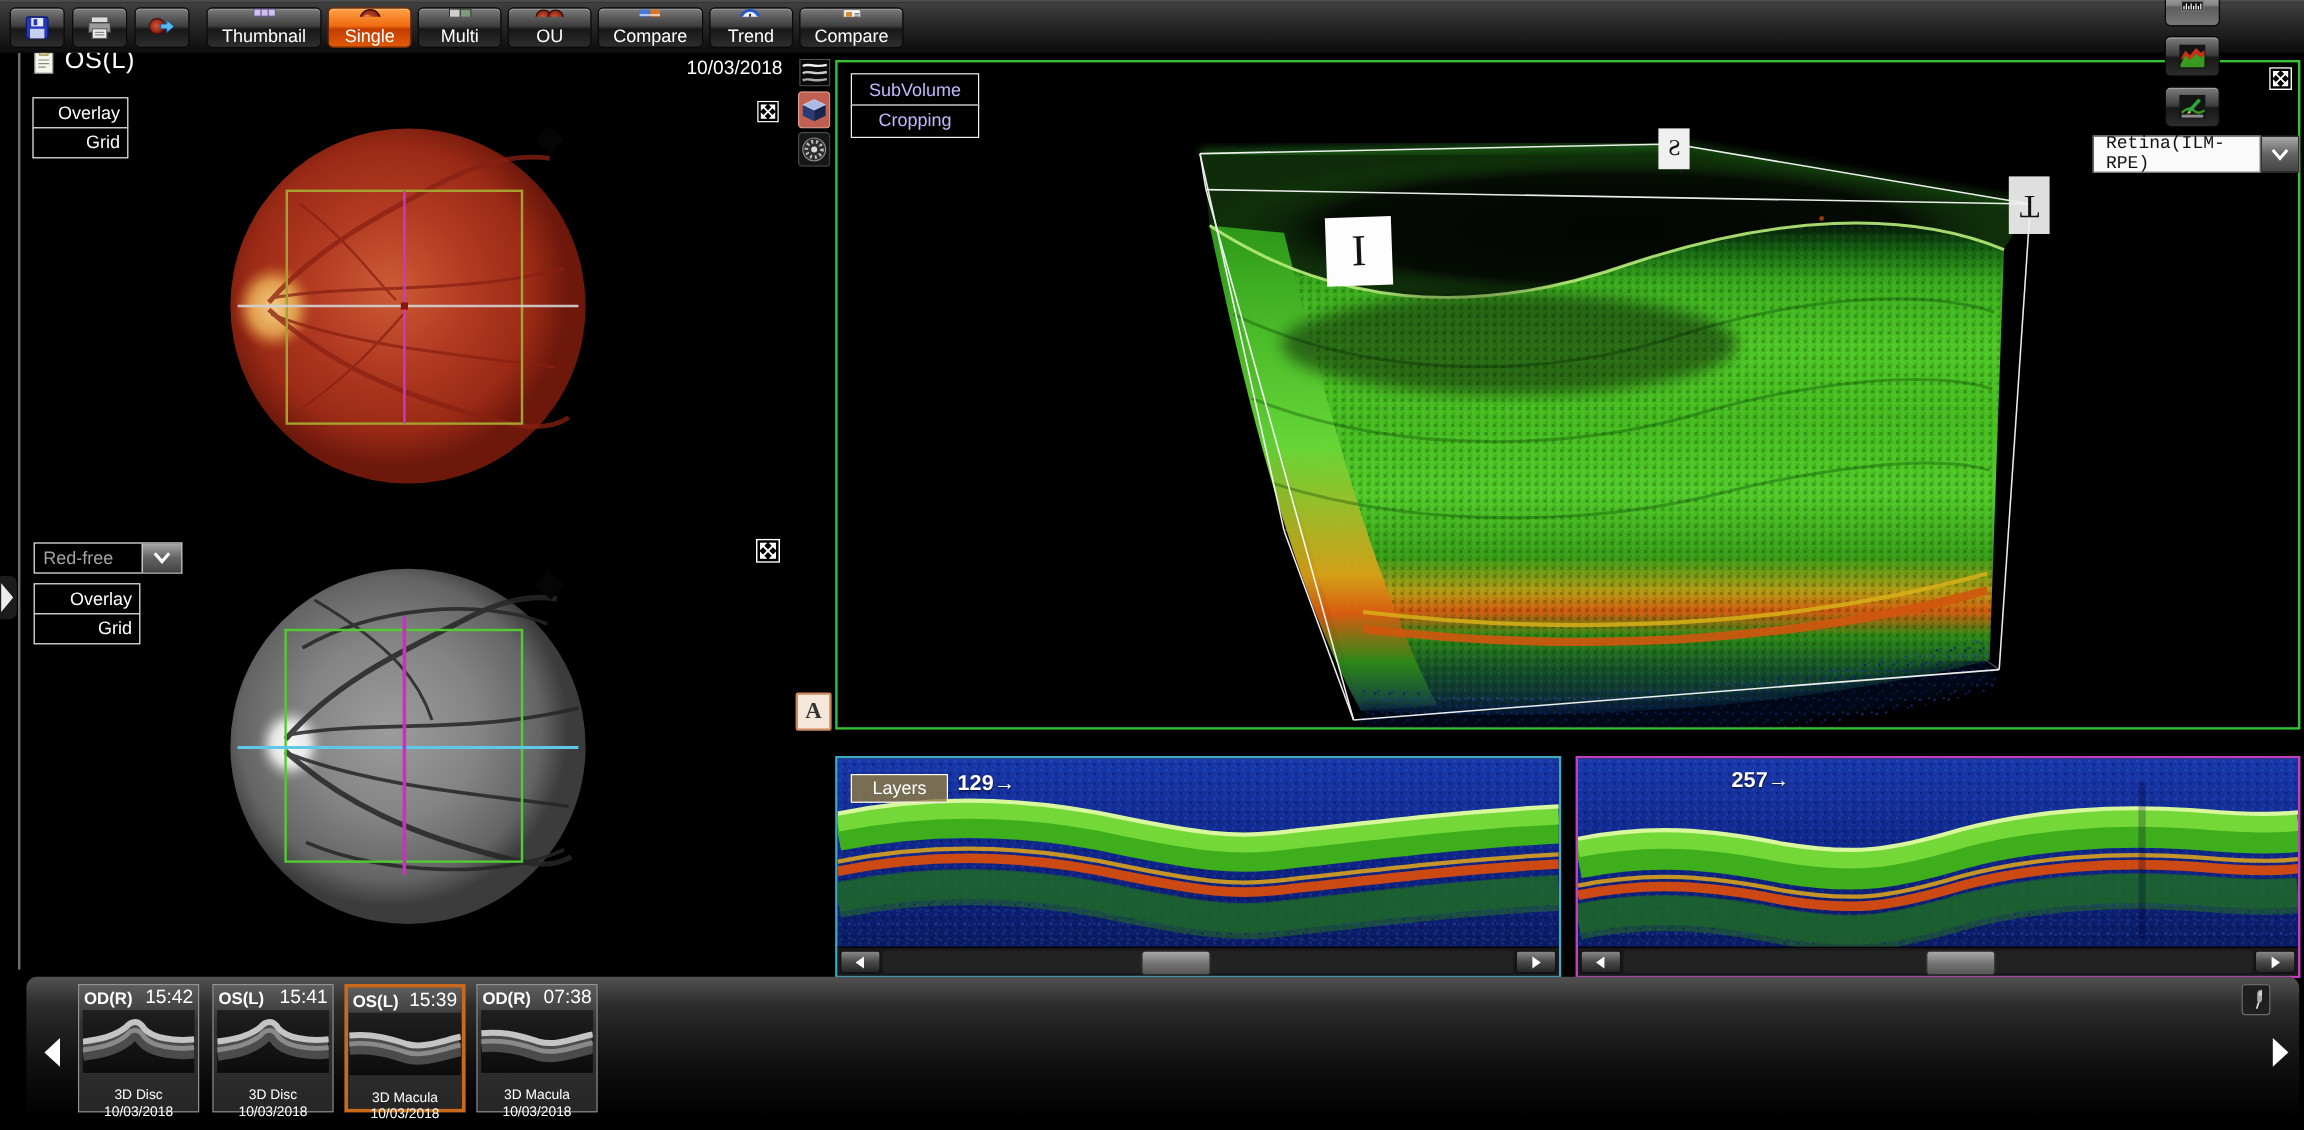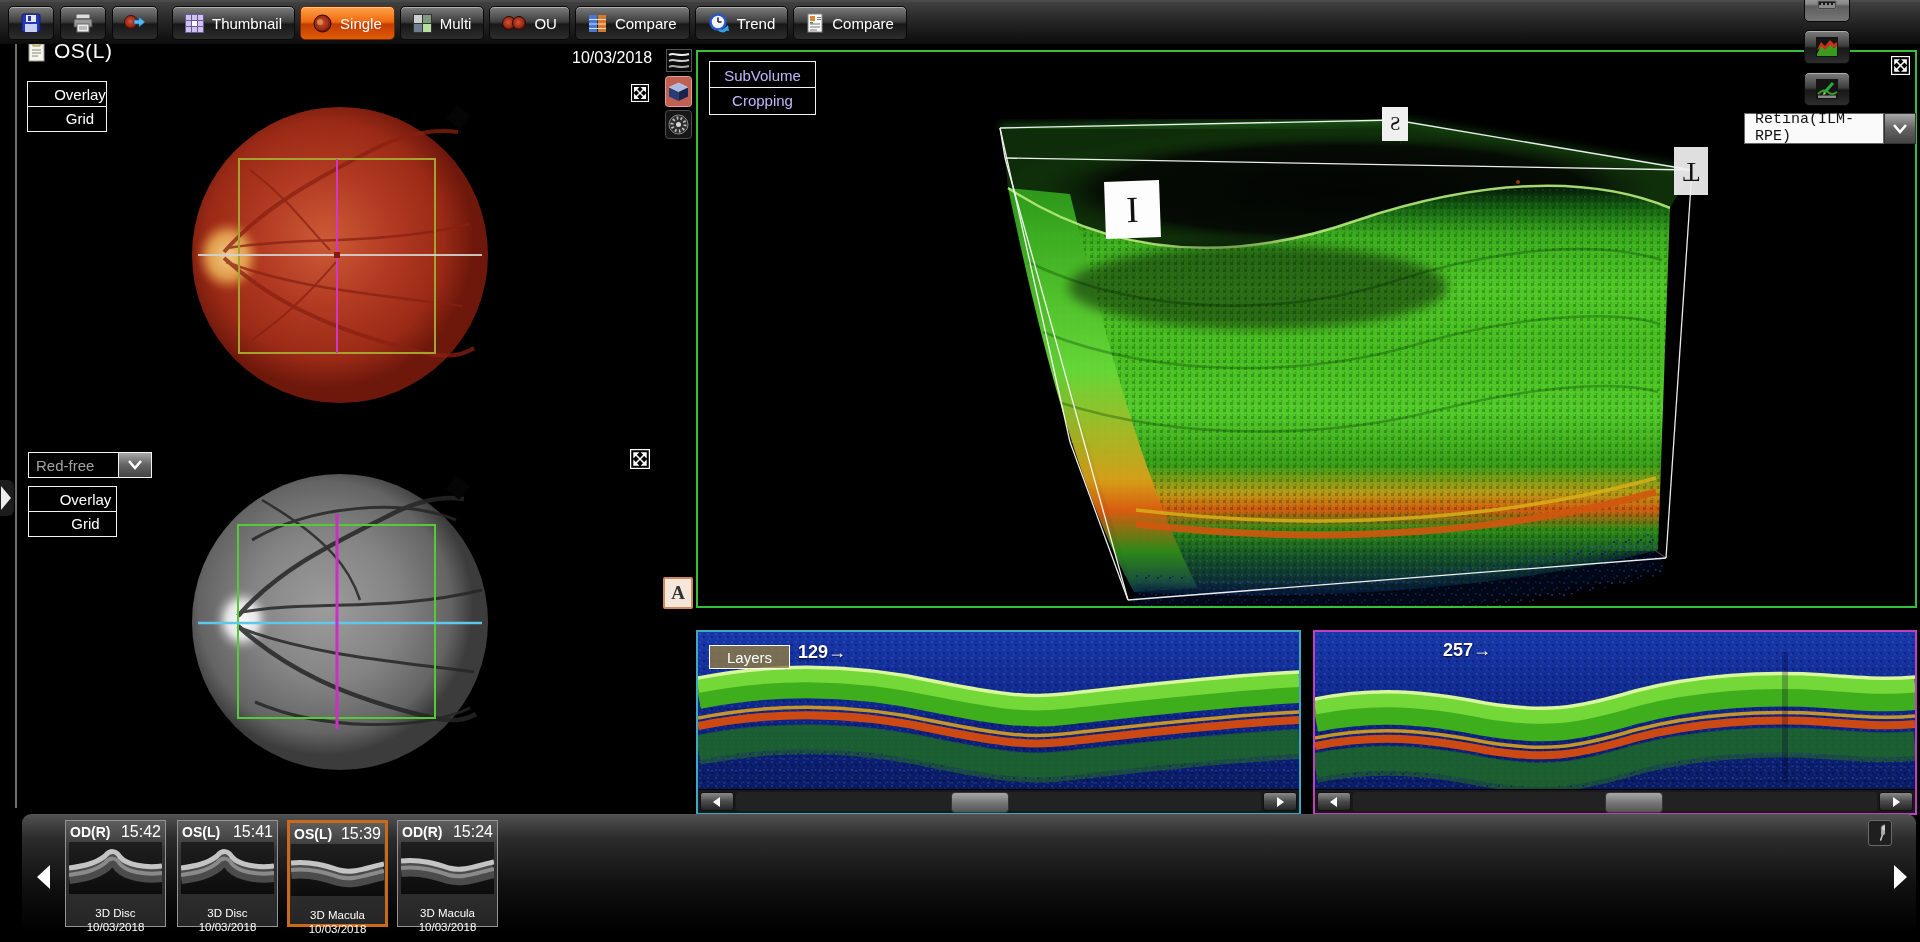--- a/index.html
+++ b/index.html
@@ -5,34 +5,34 @@
   html,body{margin:0;padding:0;width:1920px;height:942px;overflow:hidden;background:#000;
     font-family:"Liberation Sans",sans-serif;-webkit-font-smoothing:antialiased;}
   
   #toolbar{position:absolute;left:0;top:0;width:1920px;height:42px;
     background:linear-gradient(#404040,#262626 45%,#0c0c0c);border-top:2px solid #4a4a4a;
     display:flex;align-items:center;z-index:20;}
   .tbtn{height:34px;border-radius:5px;border:1px solid #090909;color:#fff;font-size:15px;
     background:linear-gradient(#7d7d7d,#3d3d3d 46%,#181818 54%,#2d2d2d);
     box-shadow:inset 0 1px 0 rgba(255,255,255,.4);display:flex;align-items:center;justify-content:center;gap:8px;cursor:pointer;}
   .tbtn.ico{width:46px;}
-  .tbtn.nav{padding:0 12px;min-width:70px;}
+  .tbtn.nav{padding:0 12px;min-width:70px;flex-direction:column;}
   .tbtn.active{background:linear-gradient(#ffa348,#f06a10 46%,#c33d00 54%,#e05b08);border-color:#6e2a00;}
   .tbtn.lt{background:linear-gradient(#b9b9b9,#8a8a8a 46%,#5e5e5e 54%,#777);}
   #tb-left{display:flex;gap:6px;margin-left:8px;}
   #tb-nav{display:flex;gap:5px;margin-left:14px;}
   #tb-right{display:flex;gap:8px;margin-left:auto;margin-right:4px;align-items:center;flex-direction:column;}
   #layer-select{display:flex;align-items:center;height:29px;margin-left:6px;cursor:pointer;}
   #layer-select .val{background:#fafafa;color:#111;font-size:15px;height:100%;display:flex;
     align-items:center;padding:0 10px;border:1px solid #666;width:118px;font-family:Liberation Mono, monospace;}
   .chevbtn{width:30px;height:29px;background:linear-gradient(#a8a8a8,#636363 50%,#444);
     border:1px solid #333;display:flex;align-items:center;justify-content:center;}
   
   .wbtn{position:absolute;background:#000;border:1.5px solid #f2f2f2;color:#fff;font-size:15px;
-    display:flex;align-items:center;justify-content:center;cursor:pointer;z-index:6;padding-left:32px;}
+    display:flex;align-items:center;justify-content:flex-end;cursor:pointer;z-index:6;padding-left:32px;}
   
   #left-divider{position:absolute;left:15px;top:44px;width:2px;height:764px;background:#6f6f6f;z-index:3;}
   #edge-tab{position:absolute;left:0;top:480px;width:14px;height:36px;background:#1c1c1c;
     border-radius:0 6px 6px 0;z-index:6;display:flex;align-items:center;cursor:pointer;}
   #eye-title{position:absolute;left:28px;top:39px;display:flex;align-items:center;gap:9px;z-index:6;}
   #eye-title span.t{color:#fff;font-size:21px;letter-spacing:.5px;}
   #scan-date{position:absolute;left:572px;top:49px;color:#fff;font-size:16px;z-index:6;}
   #ic-stack{position:absolute;left:666px;top:49px;z-index:6;cursor:pointer;}
   #ic-exp1{position:absolute;left:631px;top:84px;z-index:6;cursor:pointer;}
   #ic-cube{position:absolute;left:665px;top:76px;z-index:6;cursor:pointer;}
@@ -652,21 +652,21 @@
         <use href="#th-mac"></use>
       </svg>
     <div class="th-foot">
         <div>3D Macula</div>
         <div>10/03/2018</div>
       </div>
   </div>
   <div class="thumb" style="left:375px">
     <div class="th-head">
         <span class="th-eye">OD(R)</span>
-        <span class="th-time">15:24</span>
+        <span class="th-time">07:38</span>
       </div>
     <svg class="th-img" width="93" height="52">
         <use href="#th-mac"></use>
       </svg>
     <div class="th-foot">
         <div>3D Macula</div>
         <div>10/03/2018</div>
       </div>
   </div>
 

